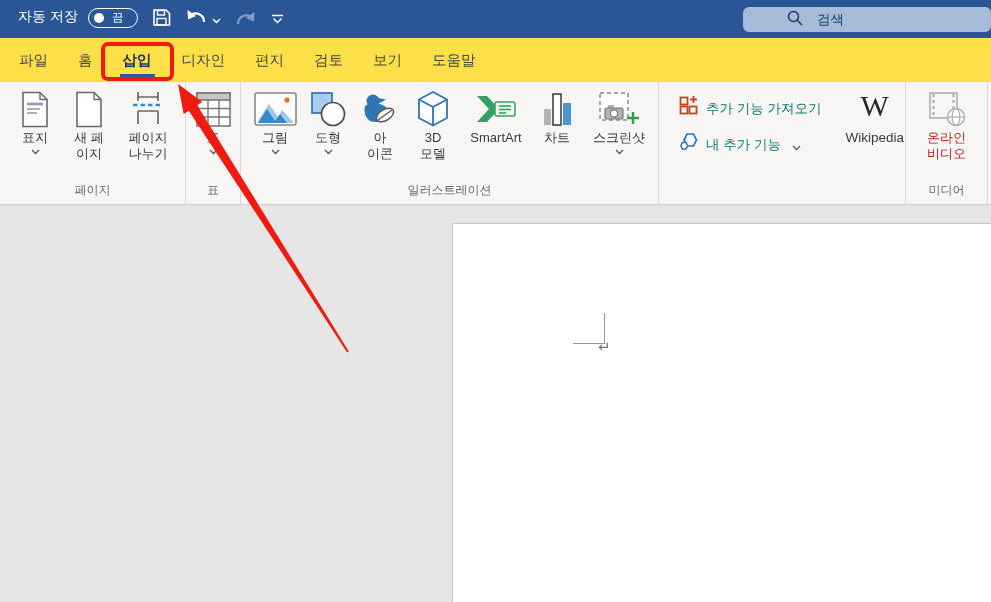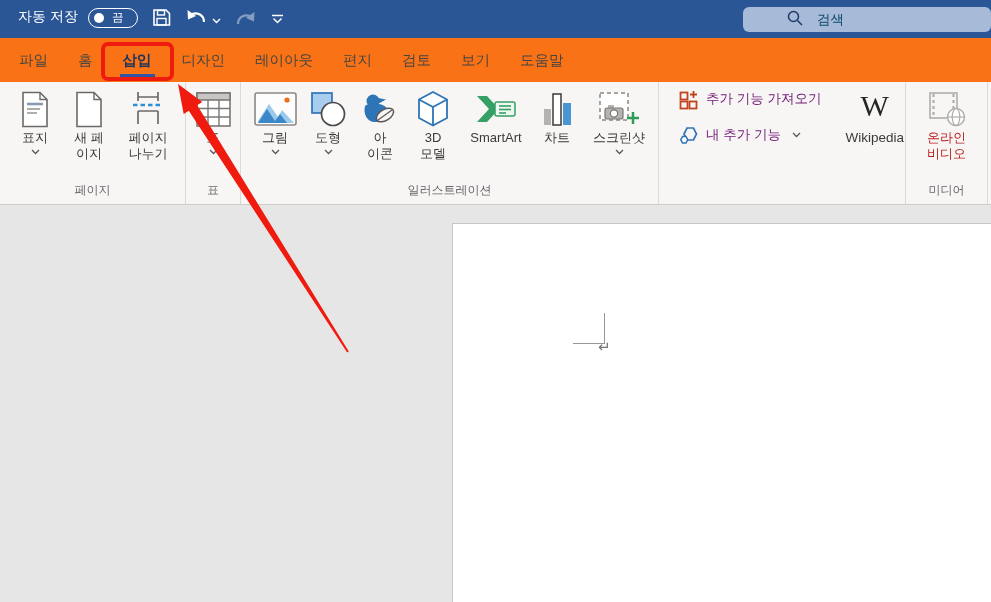--- a/index.html
+++ b/index.html
@@ -17,21 +17,21 @@
   .toggle-state { font-size:11.5px; margin-left:8px; }
   .tb-btn { margin-left:14px; display:flex; align-items:center; }
   .dim { opacity:.42; }
   .title-center { position:absolute; left:418px; top:0; height:38px; display:flex;
     align-items:center; gap:9px; font-size:14.5px; white-space:nowrap; }
   .searchbox { position:absolute; left:743px; right:0; top:7px; height:25px;
     background:#a7bad7; border-radius:6px; display:flex; align-items:center;
     padding-left:44px; gap:14px; color:#0c4a6e; font-size:13.5px; }
 
   
-  .tabrow { position:absolute; left:0; top:38px; width:991px; height:44px; background:#f97316;
+  .tabrow { position:absolute; left:0; top:38px; width:991px; height:44px; background:#fde047;
     display:flex; align-items:center; padding-left:4px; }
   .tab { position:relative; height:100%; display:flex; align-items:center;
     padding:0 15px; font-size:14.5px; color:#464542; white-space:nowrap; }
   .tab.active { font-weight:bold; color:#21355c; }
   .tab-underline { position:absolute; left:12px; right:12px; bottom:4px; height:4px;
     background:#3156a5; }
   .red-box { position:absolute; left:-7px; right:-7px; top:4px; bottom:1px;
     border:4px solid #ee1b0e; border-radius:7px; pointer-events:none; z-index:40; }
 
   
@@ -39,21 +39,21 @@
     background:#f8f6f4; border-bottom:1px solid #cfcdcb; display:flex; }
   .group { position:relative; height:100%; border-right:1px solid #dcd9d6;
     display:flex; flex-direction:column; }
   .g-btns { flex:1; display:flex; align-items:stretch; padding:0 2px; }
   .g-label { height:25px; text-align:center; font-size:12px; color:#68666a; line-height:22px; }
   .bigbtn { display:flex; flex-direction:column; padding-top:6px; cursor:default; }
   .bigbtn .ic { height:42px; display:flex; align-items:center; justify-content:center; }
   .lbl { font-size:13px; line-height:16px; color:#3b3a39; text-align:center; white-space:nowrap; }
   .lbl.gray { color:#b91c1c; }
   .chev { margin-top:3px; height:6px; display:flex; justify-content:center; }
-  .smallbtn { display:flex; align-items:flex-start; gap:7px; font-size:13.5px; color:#701a75;
+  .smallbtn { display:flex; align-items:flex-end; gap:7px; font-size:13.5px; color:#0f766e;
     height:28px; padding:0 6px; white-space:nowrap; cursor:default; }
   .addins-col { display:flex; flex-direction:column; justify-content:flex-start;
     padding:8px 4px 0 12px; gap:8px; }
   .wiki-btn { display:flex; flex-direction:column; align-items:center; padding:4px 14px 0; }
   .wiki-w { font-family:"Liberation Serif","DejaVu Serif",serif; font-size:30px;
     line-height:40px; color:#262626; }
 
   
   .workspace { position:absolute; left:0; top:205px; width:991px; height:397px;
     background:#e7e6e6; }
@@ -136,23 +136,20 @@
   <div class="tab">
       <span>홈</span>
     </div>
   <div class="tab active">
     <span>삽입</span>
     <span class="tab-underline"></span>
     <span class="red-box"></span>
   </div>
   <div class="tab">
       <span>디자인</span>
-    </div>
-  <div class="tab">
-      <span>레이아웃</span>
     </div>
   <div class="tab">
       <span>편지</span>
     </div>
   <div class="tab">
       <span>검토</span>
     </div>
   <div class="tab">
       <span>보기</span>
     </div>

